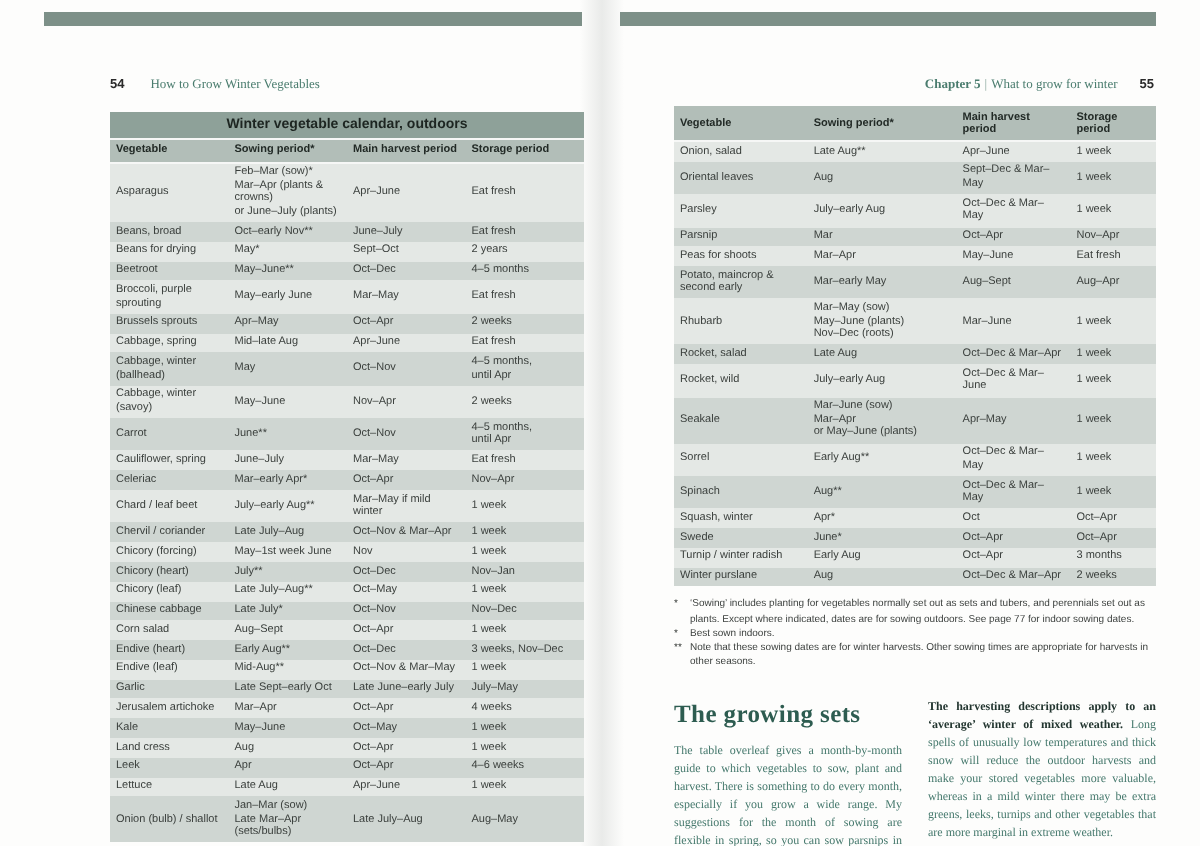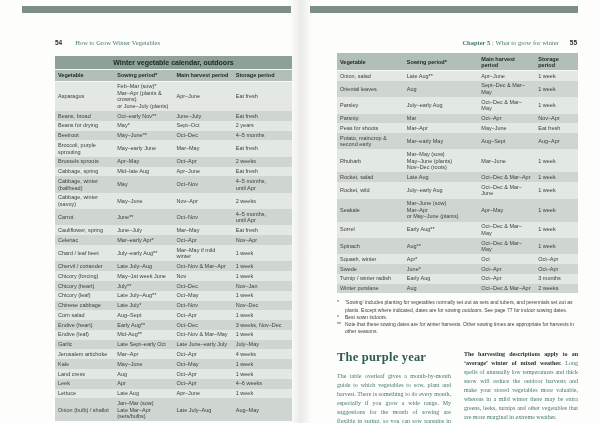--- a/index.html
+++ b/index.html
@@ -377,21 +377,21 @@
             <span class="fn-text">Best sown indoors.</span>
           </div>
           <div class="fn">
             <span class="fn-marker">**</span>
             <span class="fn-text">Note that these sowing dates are for winter harvests. Other sowing times are appropriate for harvests in other seasons.</span>
           </div>
         </div>
 
       <div class="cols">
         <div class="col">
-          <h2 class="gy-heading">The purple year</h2>
+          <h2 class="gy-heading">The growing sets</h2>
           <p class="serif-p">The table overleaf gives a month-by-month guide to which vegetables to sow, plant and harvest. There is something to do every month, especially if you grow a wide range. My suggestions for the month of sowing are flexible in spring, so you can sow parsnips in May if you have not managed to before, but in July and August, when the proximity of autumn means a rapid loss of growing time, I urge you to keep closely to these dates.</p>
         </div>
         <div class="col">
           <p class="serif-p"><span class="lead-bold">The harvesting descriptions apply to an ‘average’ winter of mixed weather.</span> <span>Long spells of unusually low temperatures and thick snow will reduce the outdoor harvests and make your stored vegetables more valuable, whereas in a mild winter there may be extra greens, leeks, turnips and other vegetables that are more marginal in extreme weather.</span></p>
 
         </div>
       </div>
     </div>
   </div>
 </div>

